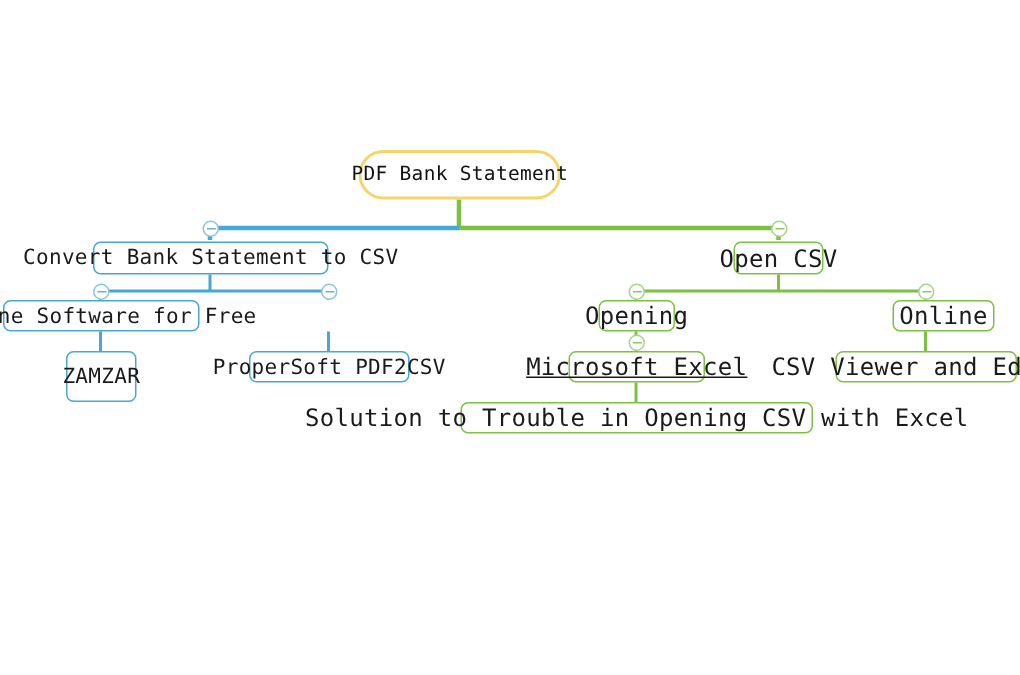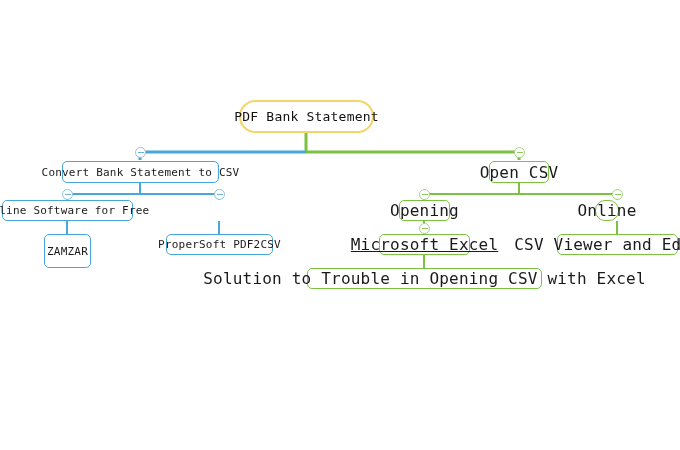--- a/index.html
+++ b/index.html
@@ -42,21 +42,21 @@
   .node-root {
     border: 2px solid #f5d469;
     border-radius: 20px;
     font-size: 13px;
     color: #111111;
     padding: 0 14px;
   }
   .node-blue {
     border: 1.6px solid #47a7d6;
     border-radius: 5px;
-    font-size: 11px;
+    font-size: 14px;
     padding: 0 8px;
   }
   .node-green {
     border: 1.6px solid #7cc242;
     border-radius: 5px;
     font-size: 16px;
     padding: 0 8px;
   }
   .toggle {
     position: absolute;
@@ -133,21 +133,21 @@
   </div>
 
   <div class="node node-blue" style="left:166px; top:234px; width:107px; height:21px;">
     <span>ProperSoft PDF2CSV</span>
   </div>
 
   <div class="node node-green" style="left:399px; top:200px; width:51px; height:21px;">
     <span>Opening</span>
   </div>
 
-  <div class="node node-green" style="left:595px; top:200px; width:24px; height:21px;border-radius:10px;">
+  <div class="node node-green" style="left:595px; top:200px; width:68px; height:21px;">
     <span>Online</span>
   </div>
 
   <div class="node node-green" style="left:379px; top:234px; width:91px; height:21px;text-decoration:underline;">
     <span>Microsoft Excel</span>
   </div>
 
   <div class="node node-green" style="left:557px; top:234px; width:121px; height:21px;">
     <span>CSV Viewer and Editor</span>
   </div>

